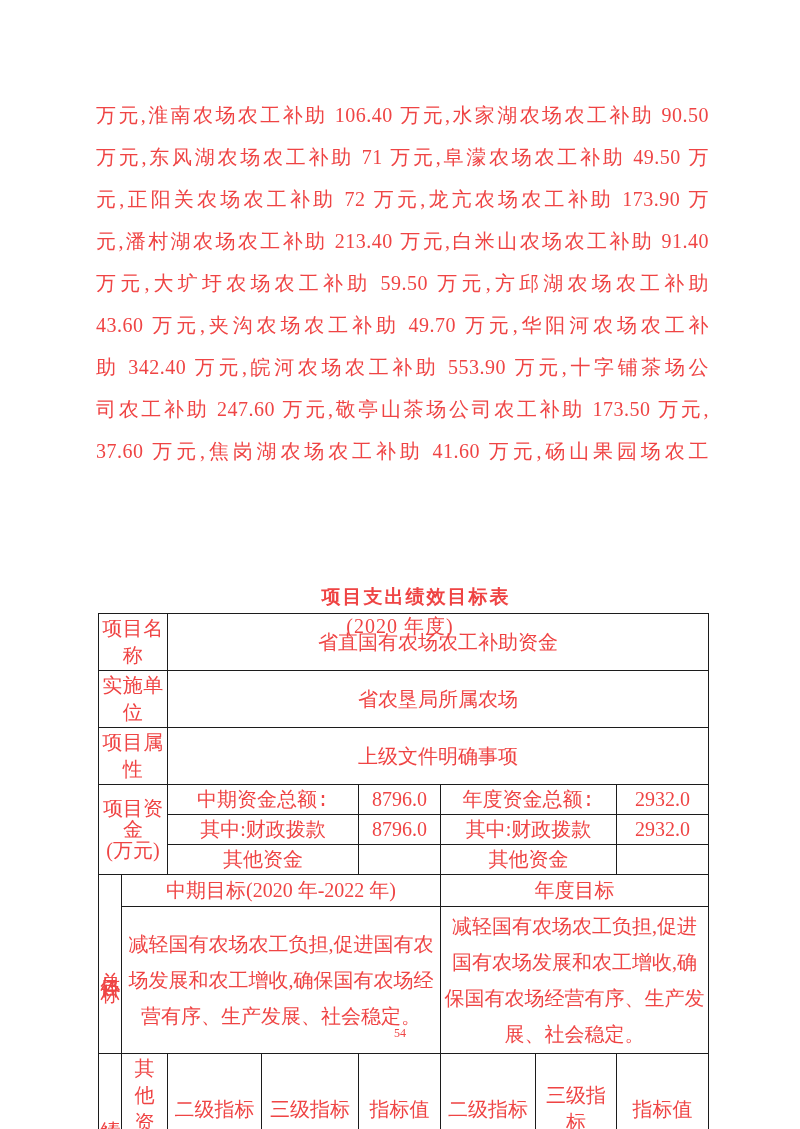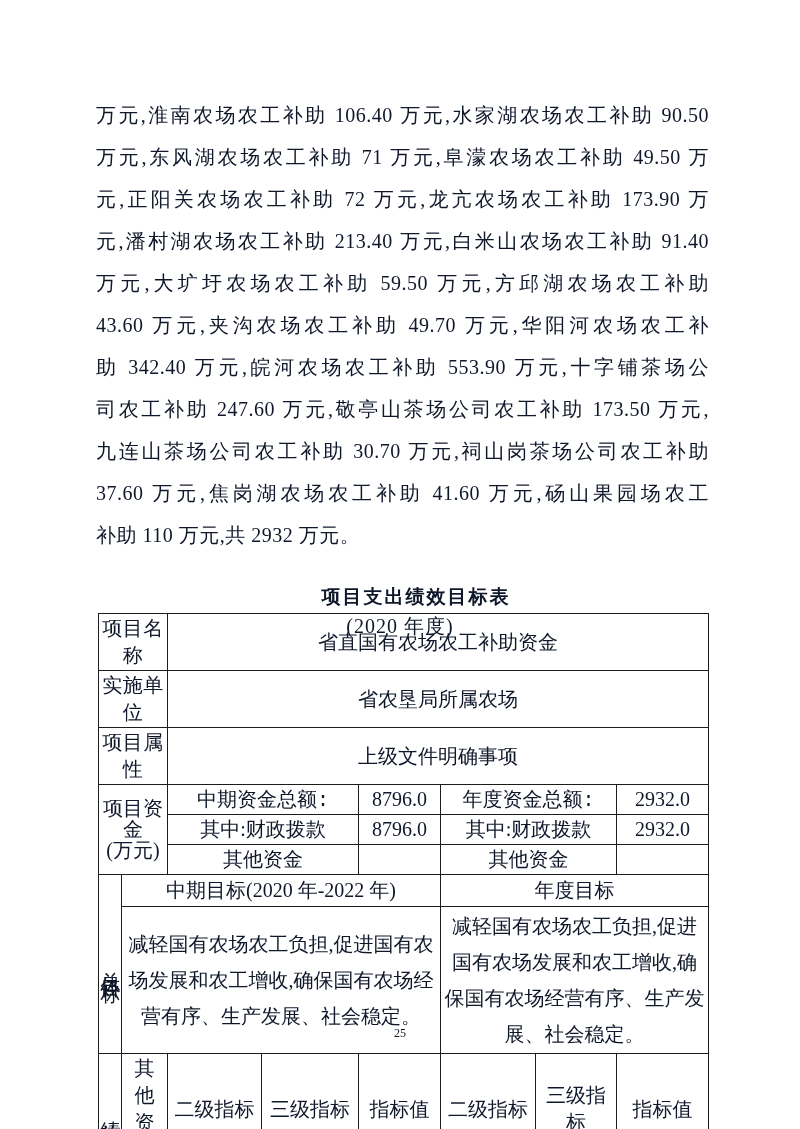--- a/index.html
+++ b/index.html
@@ -1,18 +1,18 @@
 <!DOCTYPE html>
 <html><head>
 <meta charset="utf-8">
 <style>
   html,body { margin:0; padding:0; background:#ffffff; }
   .page {
     position:relative; width:800px; height:1129px; background:#ffffff;
-    font-family:"Liberation Serif","DejaVu Serif",serif; color:#0f172a;
+    font-family:"Liberation Serif","DejaVu Serif",serif; color:#ef4444;
     overflow:hidden;
   }
   
   .para { position:absolute; left:96px; top:94px; width:613px; }
   .tline {
     font-size:20px; line-height:42px; height:42px; overflow:hidden;
     text-align:justify; text-align-last:justify; letter-spacing:0.5px;
   }
   .tline.last { text-align:left; text-align-last:left; }
   .tline.indent { text-align:left; text-align-last:left; padding-left:42px; }
@@ -59,23 +59,21 @@
 
   <div class="para">
     <div class="tline">万元,淮南农场农工补助 106.40 万元,水家湖农场农工补助 90.50</div>
     <div class="tline">万元,东风湖农场农工补助 71 万元,阜濛农场农工补助 49.50 万</div>
     <div class="tline">元,正阳关农场农工补助 72 万元,龙亢农场农工补助 173.90 万</div>
     <div class="tline">元,潘村湖农场农工补助 213.40 万元,白米山农场农工补助 91.40</div>
     <div class="tline">万元,大圹圩农场农工补助 59.50 万元,方邱湖农场农工补助</div>
     <div class="tline">43.60 万元,夹沟农场农工补助 49.70 万元,华阳河农场农工补</div>
     <div class="tline">助 342.40 万元,皖河农场农工补助 553.90 万元,十字铺茶场公</div>
     <div class="tline">司农工补助 247.60 万元,敬亭山茶场公司农工补助 173.50 万元,</div>
-    <div class="tline">九连山茶场公司农工补助 30.70 万元,祠山岗茶场公司农工补助</div>
     <div class="tline">37.60 万元,焦岗湖农场农工补助 41.60 万元,砀山果园场农工</div>
-    <div class="tline last">补助 110 万元,共 2932 万元。</div>
   </div>
 
   <div class="tbl-title">项目支出绩效目标表</div>
   <div class="tbl-subtitle">(2020 年度)</div>
 
   <table class="goal">
     <colgroup>
       <col style="width:23px">
         <col style="width:46px">
         <col style="width:94px">
@@ -137,15 +135,15 @@
       <td>二级指标</td>
       <td>三级指标</td>
       <td>指标值</td>
       <td>二级指标</td>
       <td>三级指标</td>
       <td>指标值</td>
     </tr>
   </tbody>
     </table>
 
-  <div class="pagenum">25</div>
+  <div class="pagenum">54</div>
 
 </div>
 
 </body></html>

